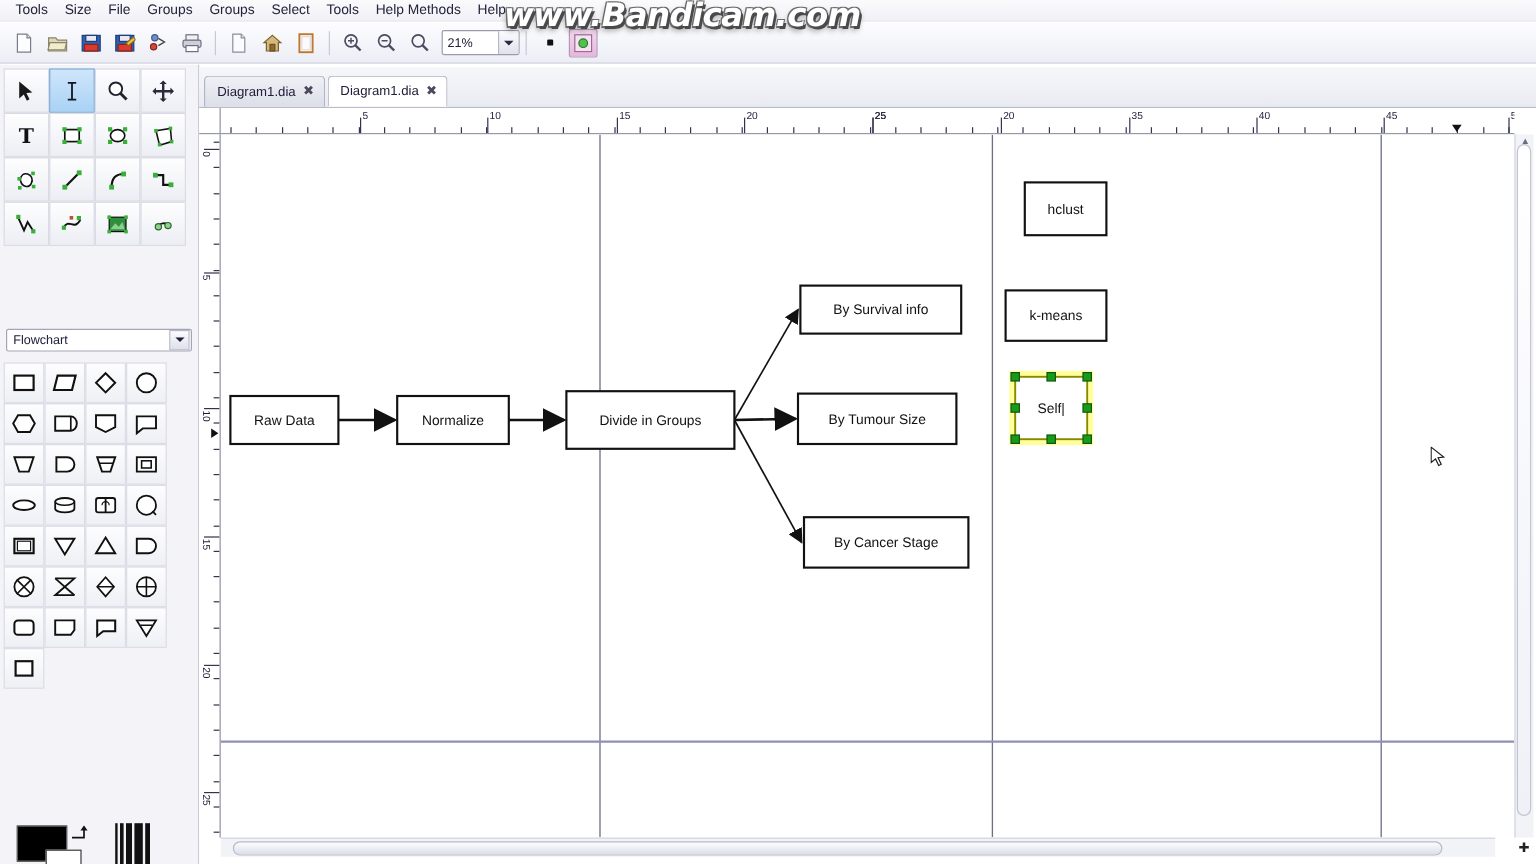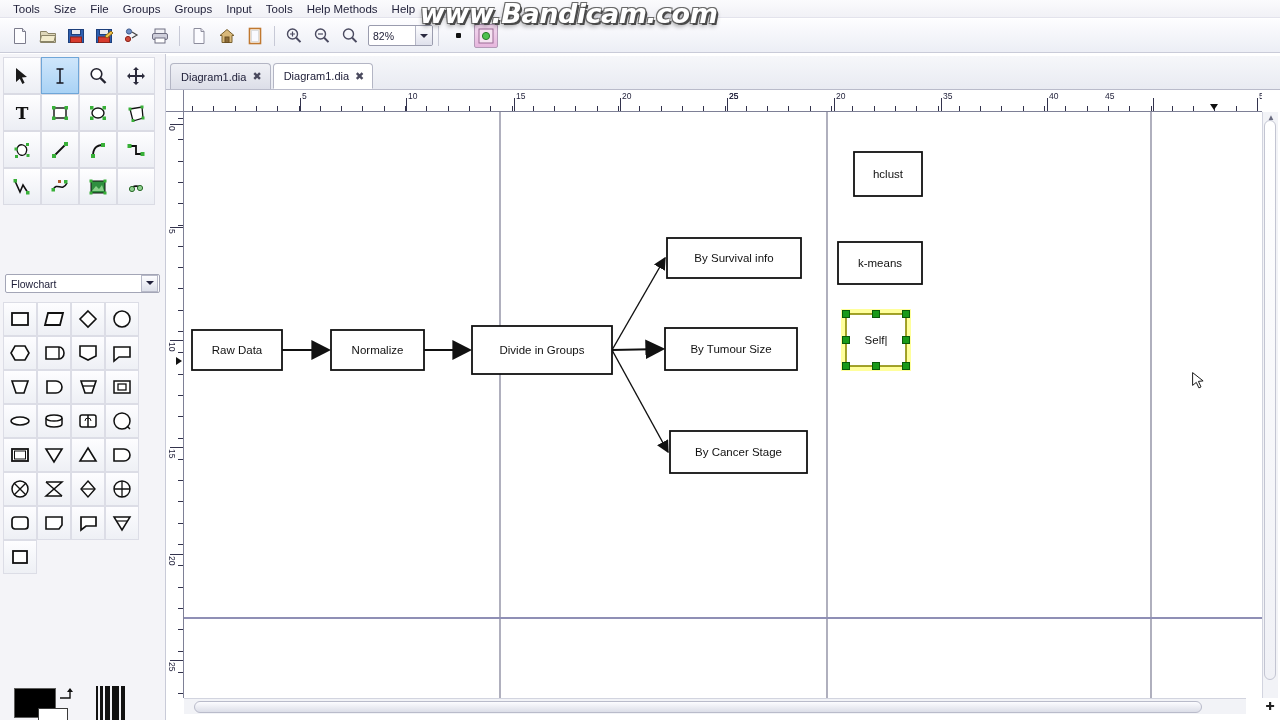--- a/index.html
+++ b/index.html
@@ -177,21 +177,21 @@
 </style>
 </head>
 <body>
 
 <div id="menubar">
   <div class="menu-item">Tools</div>
   <div class="menu-item">Size</div>
   <div class="menu-item">File</div>
   <div class="menu-item">Groups</div>
   <div class="menu-item">Groups</div>
-  <div class="menu-item">Input</div>
+  <div class="menu-item">Select</div>
   <div class="menu-item">Tools</div>
   <div class="menu-item">Help Methods</div>
   <div class="menu-item">Help</div>
 </div>
 
 <div id="toolbar">
 
   <div class="tbtn">
     <svg width="18" height="18" viewBox="0 0 18 18">
         <path d="M3.5 1.5h8l3 3v12h-11z" fill="#fdfdff" stroke="#7c7c8c" stroke-width="1"></path>
@@ -272,21 +272,21 @@
       </svg>
   </div>
   <div class="tbtn">
     <svg width="18" height="18" viewBox="0 0 18 18">
         <circle cx="7.5" cy="7" r="5" fill="none" stroke="#4a4a60" stroke-width="1.4"></circle>
         <path d="M11.2 10.8l4.3 4.3" stroke="#4a4a60" stroke-width="2"></path>
       </svg>
   </div>
 
   <div class="zoombox">
-    <div class="zoomval">82%</div>
+    <div class="zoomval">21%</div>
     <div class="zoomarrow">
       <svg width="8" height="6" viewBox="0 0 8 6">
           <path d="M0 1l4 4 4-4z" fill="#2a2a40"></path>
         </svg>
     </div>
   </div>
 
   <div class="tsep"></div>
 
   <div class="tbtn">
@@ -713,21 +713,21 @@
       <div class="rlabel" style="left: 545px;">25</div>
       <div class="tick" style="left: 543px; height: 13px;"></div>
       <div class="rlabel" style="left: 545px;">25</div>
       <div class="tick" style="left: 650px; height: 13px;"></div>
       <div class="rlabel" style="left: 652px;">20</div>
       <div class="tick" style="left: 757px; height: 13px;"></div>
       <div class="rlabel" style="left: 759px;">35</div>
       <div class="tick" style="left: 863px; height: 13px;"></div>
       <div class="rlabel" style="left: 865px;">40</div>
       <div class="tick" style="left: 969px; height: 13px;"></div>
-      <div class="rlabel" style="left: 921px;">45</div>
+      <div class="rlabel" style="left: 971px;">45</div>
       <div class="tick" style="left: 1073px; height: 13px;"></div>
       <div class="rlabel" style="left: 1075px;">50</div>
       <div style="position: absolute; bottom: 1px; width: 0px; height: 0px; border-left: 4px solid transparent; border-right: 4px solid transparent; border-top: 6px solid rgb(17, 17, 17); left: 1026px;"></div>
     </div>
   <div id="vruler">
       <div class="tickv" style="top: 6px; width: 5px;"></div>
       <div class="tickv" style="top: 27.3px; width: 5px;"></div>
       <div class="tickv" style="top: 48.6px; width: 5px;"></div>
       <div class="tickv" style="top: 69.9px; width: 5px;"></div>
       <div class="tickv" style="top: 91.2px; width: 5px;"></div>

